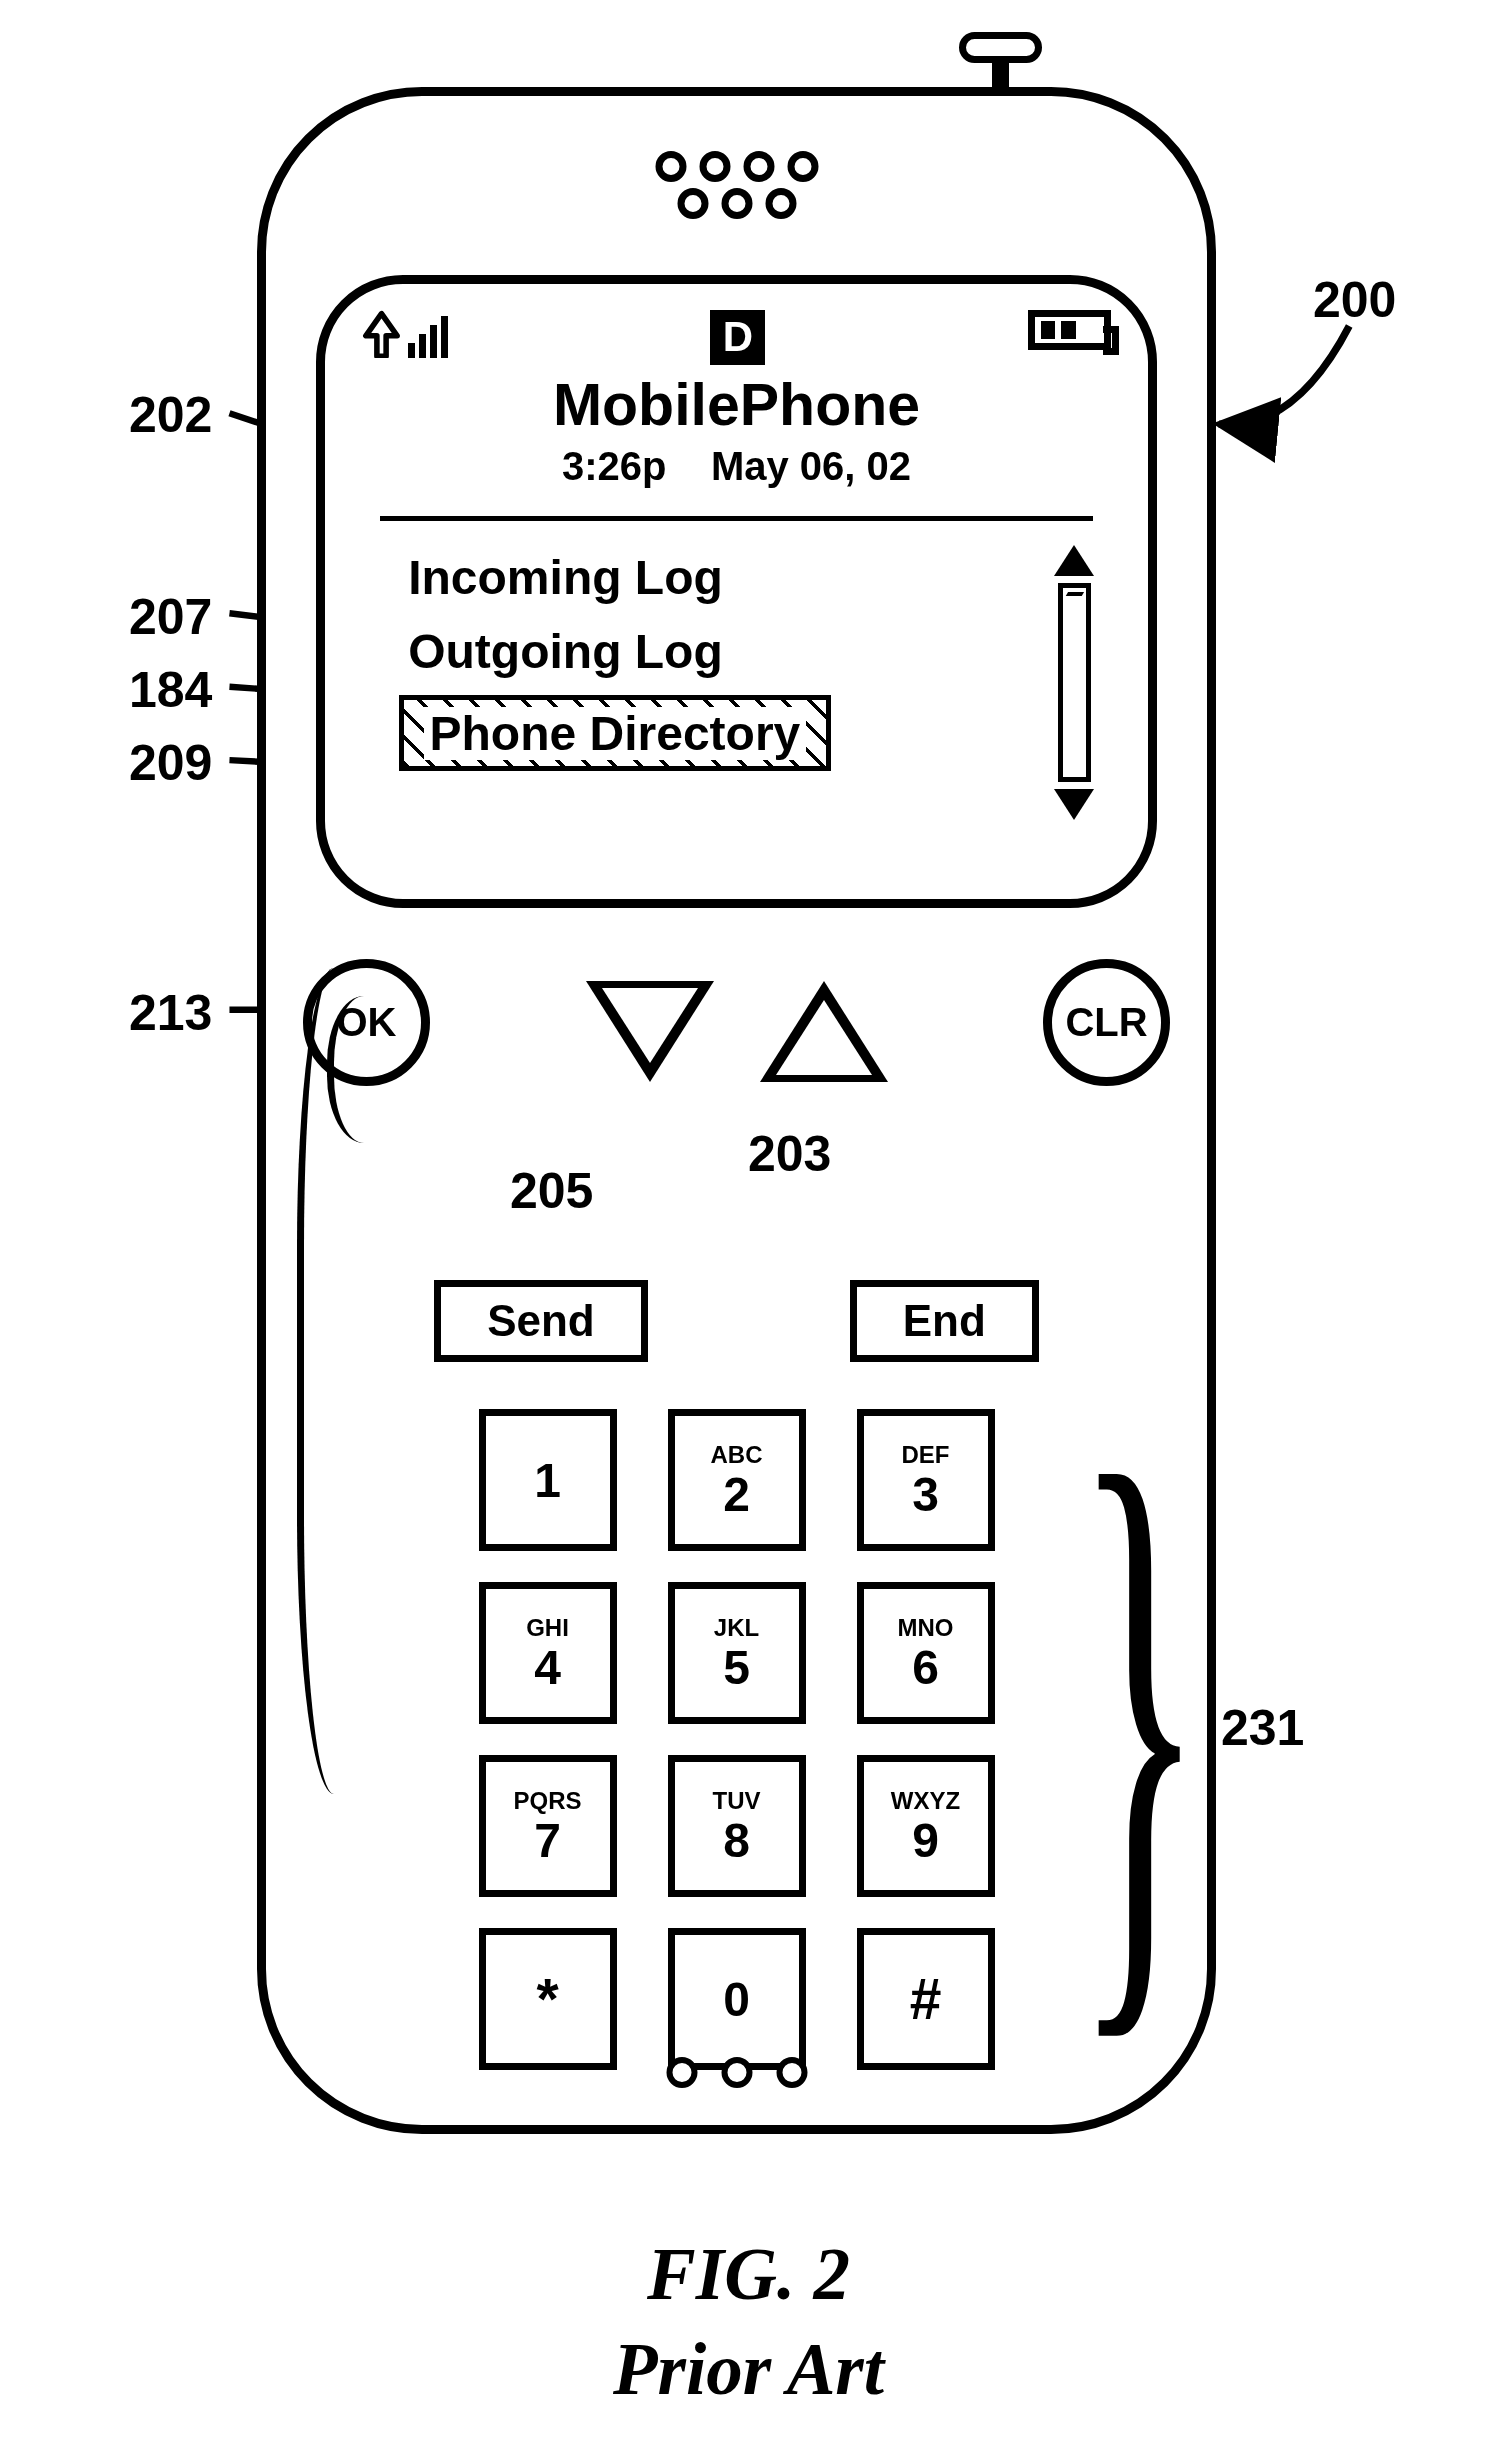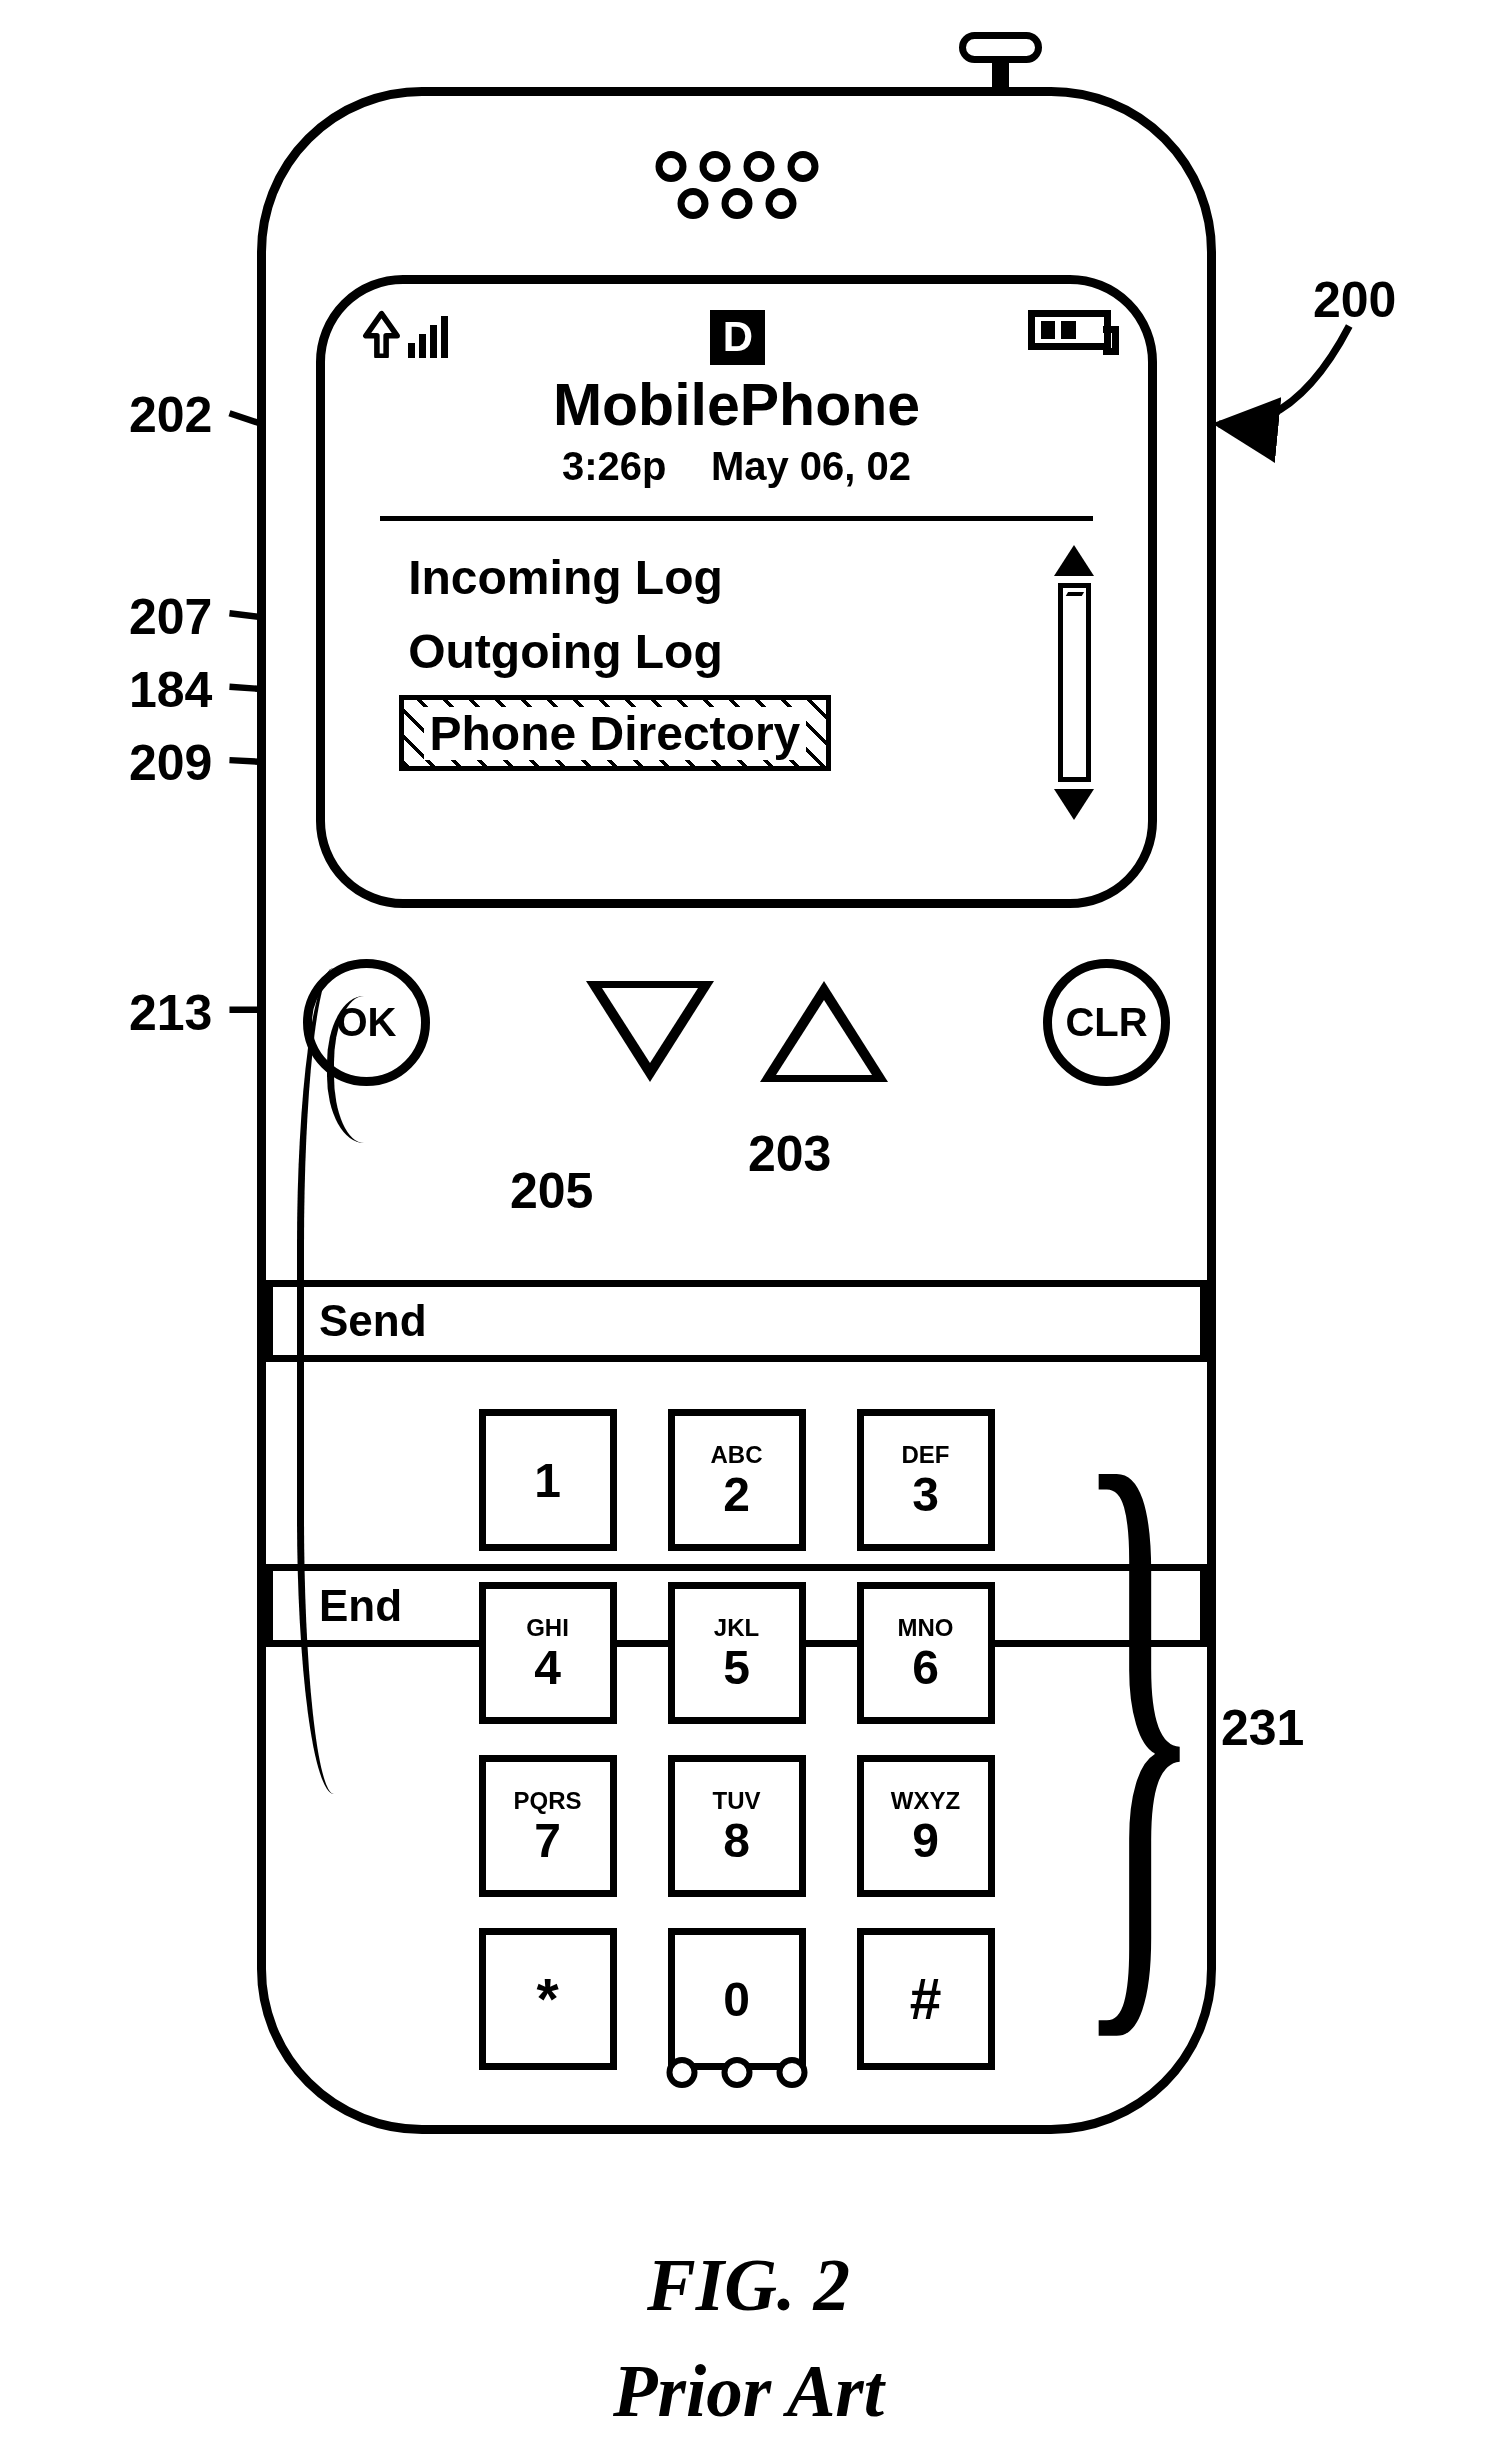--- a/index.html
+++ b/index.html
@@ -181,21 +181,21 @@
   .tri-up-btn { border-bottom: 101px solid #000; position:relative; }
   .tri-up-btn::after {
     content:""; position:absolute; left:-48px; top:18.4px;
     width:0; height:0;
     border-left: 48px solid transparent; border-right:48px solid transparent;
     border-bottom: 75px solid #fff;
   }
   
   .se-row {
     position:absolute; left:0; right:0; top: 1184px;
-    display:flex; justify-content:center; gap: 202px; flex-direction: column;
+    display:flex; justify-content:center; gap: 202px;
   }
   .rect-btn {
     border: 7.3px solid #000; background:#fff;
     font-weight:bold; font-size:44px;
     padding: 9.2px 46px;
   }
   
   .keypad {
     position:absolute; left: 50%; transform:translateX(-50%);
     top: 1313px;
@@ -244,21 +244,21 @@
     line-height: 1;
     font-family: "Times New Roman", serif;
     transform: scaleX(0.4);
     transform-origin: left center;
   }
   .caption {
     position:absolute; left:0; right:0; top: 2222px;
     text-align:center; font-style: italic; font-weight:bold;
     font-size: 73px; font-family: "Times New Roman", serif;
   }
-  .caption div { margin-top: 22px; }
+  .caption div { margin-top: 11px; }
 </style>
 </head>
 <body>
 
 <div class="stage">
 
   <svg class="leads" viewBox="0 0 1631 2682">
     <defs>
       <marker id="arrow" viewBox="0 0 10 10" refX="9" refY="5" markerWidth="9" markerHeight="9" orient="auto-start-reverse">
         <path d="M 0 0 L 10 5 L 0 10 z" fill="#000"></path>

